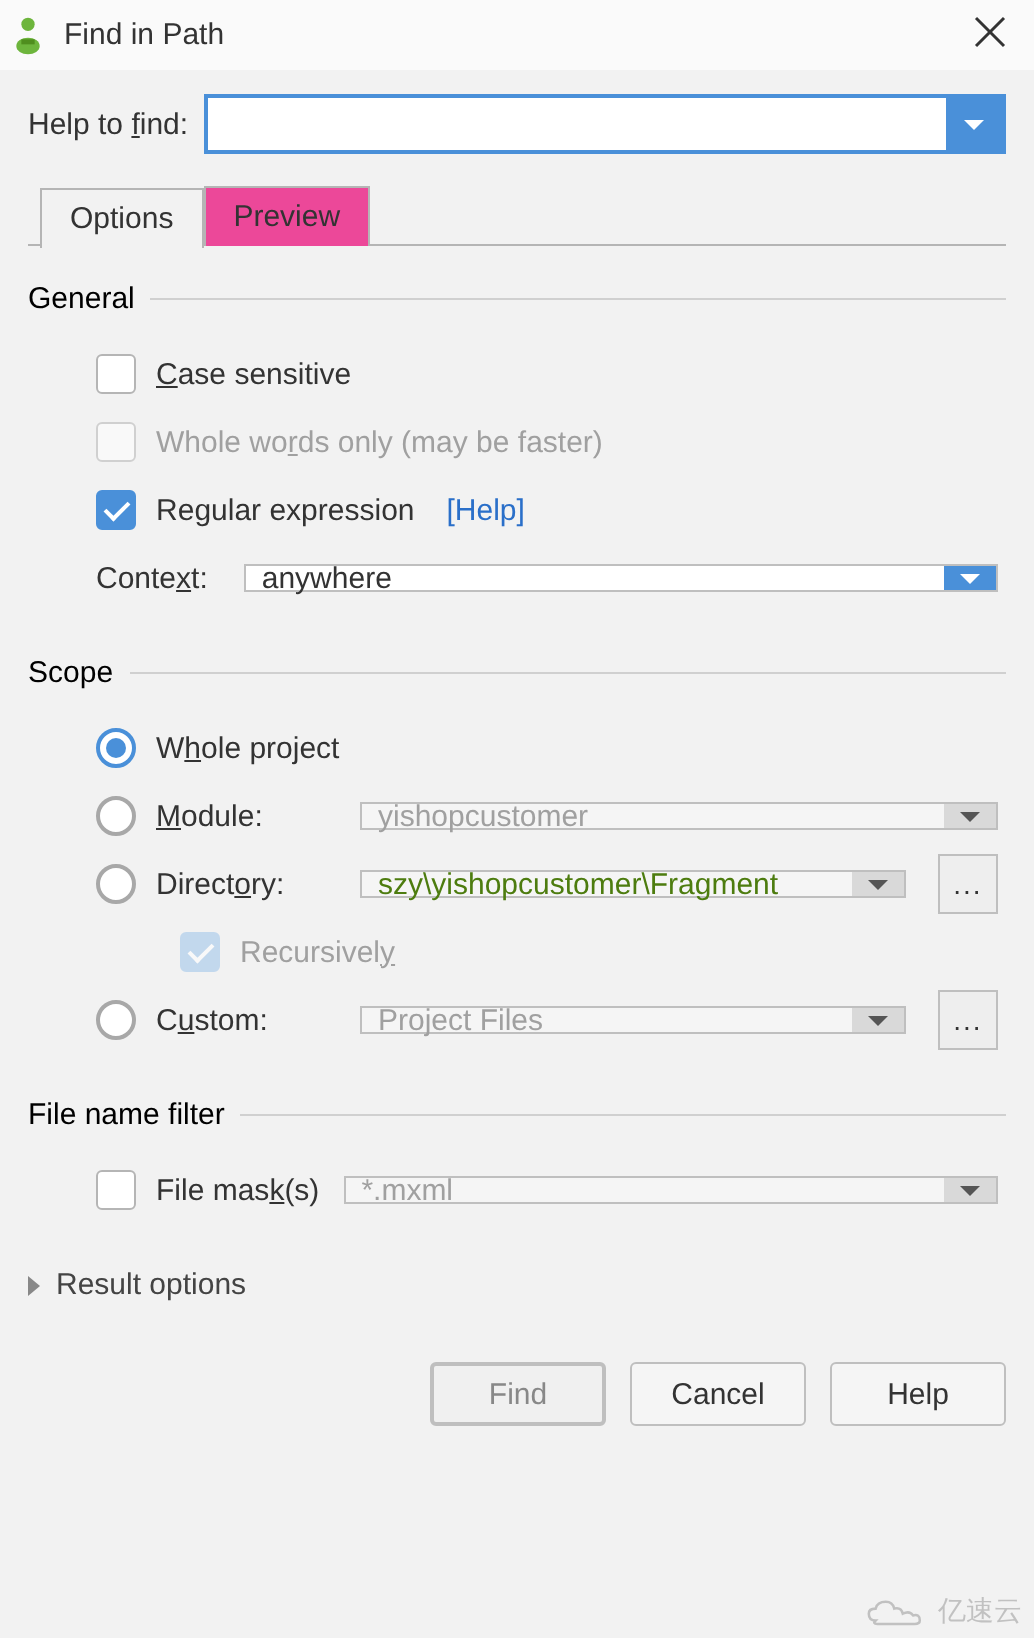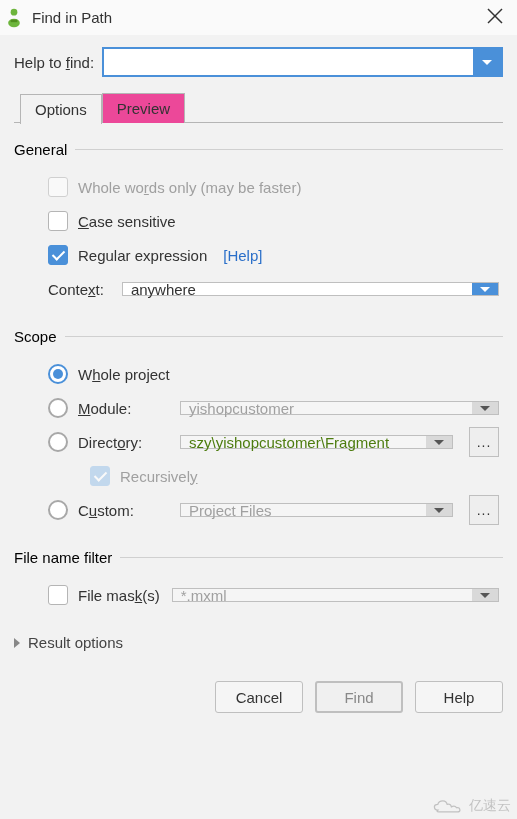--- a/index.html
+++ b/index.html
@@ -226,26 +226,26 @@
   </div>
   <div class="tab-line"></div>
 
   <div class="section">
     <div class="section-head">
           <span>General</span>
           <div class="hline"></div>
         </div>
     <div class="section-body">
       <div class="ctrl-row">
+        <span class="chk"></span>
+        <span class="lbl"><span class="underline-key">C</span><span>ase sensitive</span></span>
+      </div>
+      <div class="ctrl-row">
         <span class="chk disabled"></span>
         <span class="lbl disabled"><span>Whole wo</span><span class="underline-key">r</span><span>ds only (may be faster)</span></span>
-      </div>
-      <div class="ctrl-row">
-        <span class="chk"></span>
-        <span class="lbl"><span class="underline-key">C</span><span>ase sensitive</span></span>
       </div>
       <div class="ctrl-row">
         <span class="chk on"></span>
         <span class="lbl"><span>Re</span><span class="underline-key">g</span><span>ular expression</span></span>
         <span class="help-link">[Help]</span>
       </div>
       <div class="ctrl-row">
         <span class="lbl"><span>Conte</span><span class="underline-key">x</span><span>t:</span></span>
         <div class="combo2 blue-arrow" style="margin-left:8px">
           <div class="dispval">anywhere</div>
@@ -324,22 +324,22 @@
       </div>
     </div>
   </div>
 
   <div class="disclosure">
     <span class="tri-right"></span>
     <span>Result options</span>
   </div>
 
   <div class="btn-row">
+    <div class="btn primary">Find</div>
     <div class="btn">Cancel</div>
-    <div class="btn primary">Find</div>
     <div class="btn">Help</div>
   </div>
 
 </div>
 
 <div class="watermark">
   <svg class="wm-icon" viewBox="0 0 40 20">
     <path d="M8 15 Q4 15 4 11 Q4 8 8 8 Q9 4 14 4 Q18 4 19 8 Q23 7 24 11 Q28 9 30 12 Q34 11 34 15 Q34 17 31 17 L9 17 Q6 17 8 15 Z" stroke-width="1.5"></path>
   </svg>
   <span>亿速云</span>

